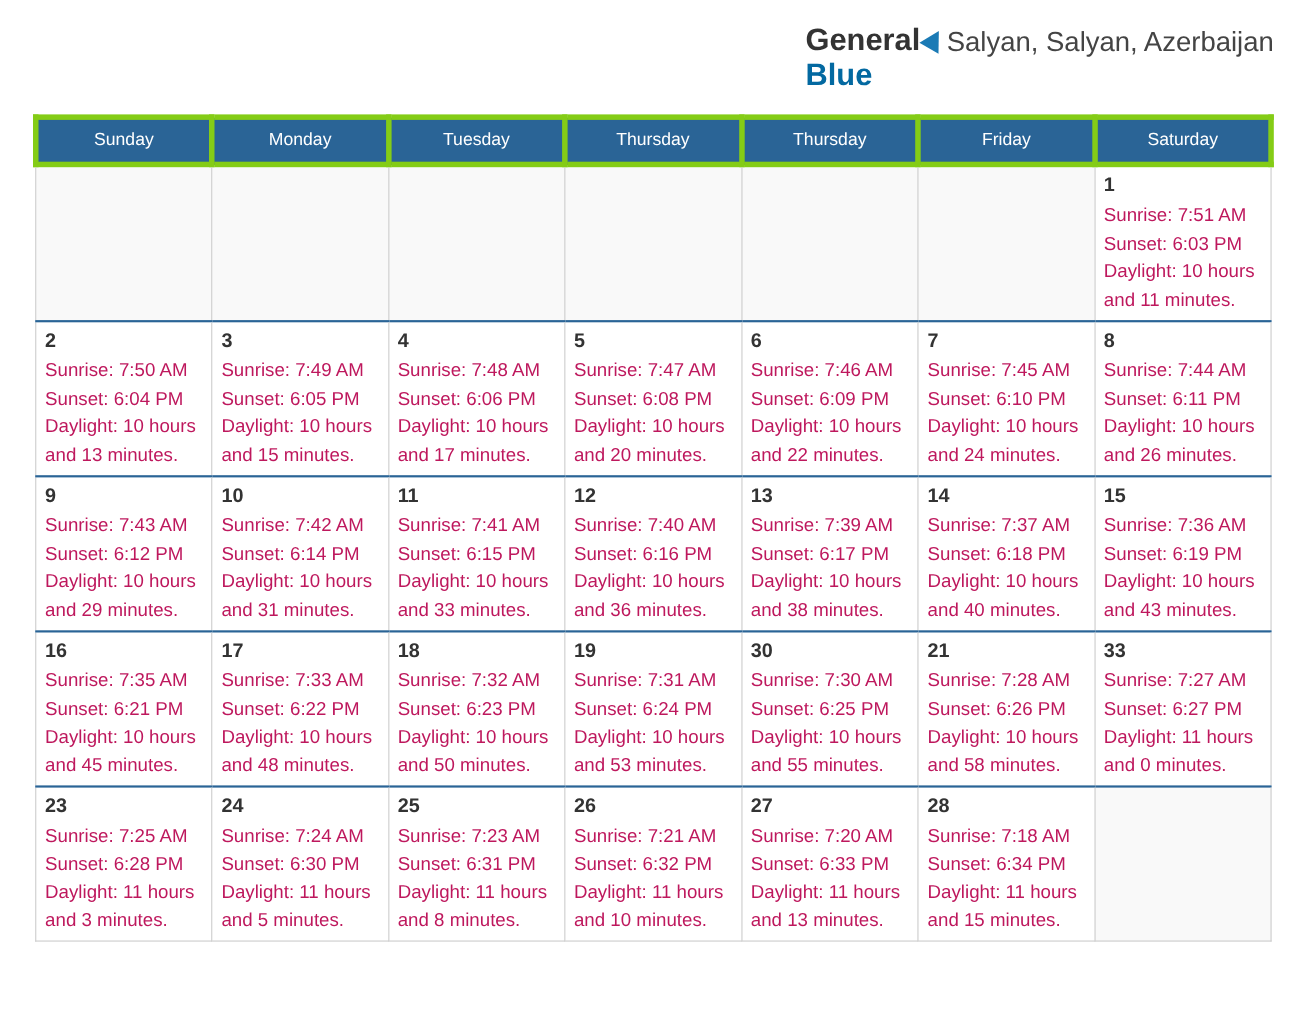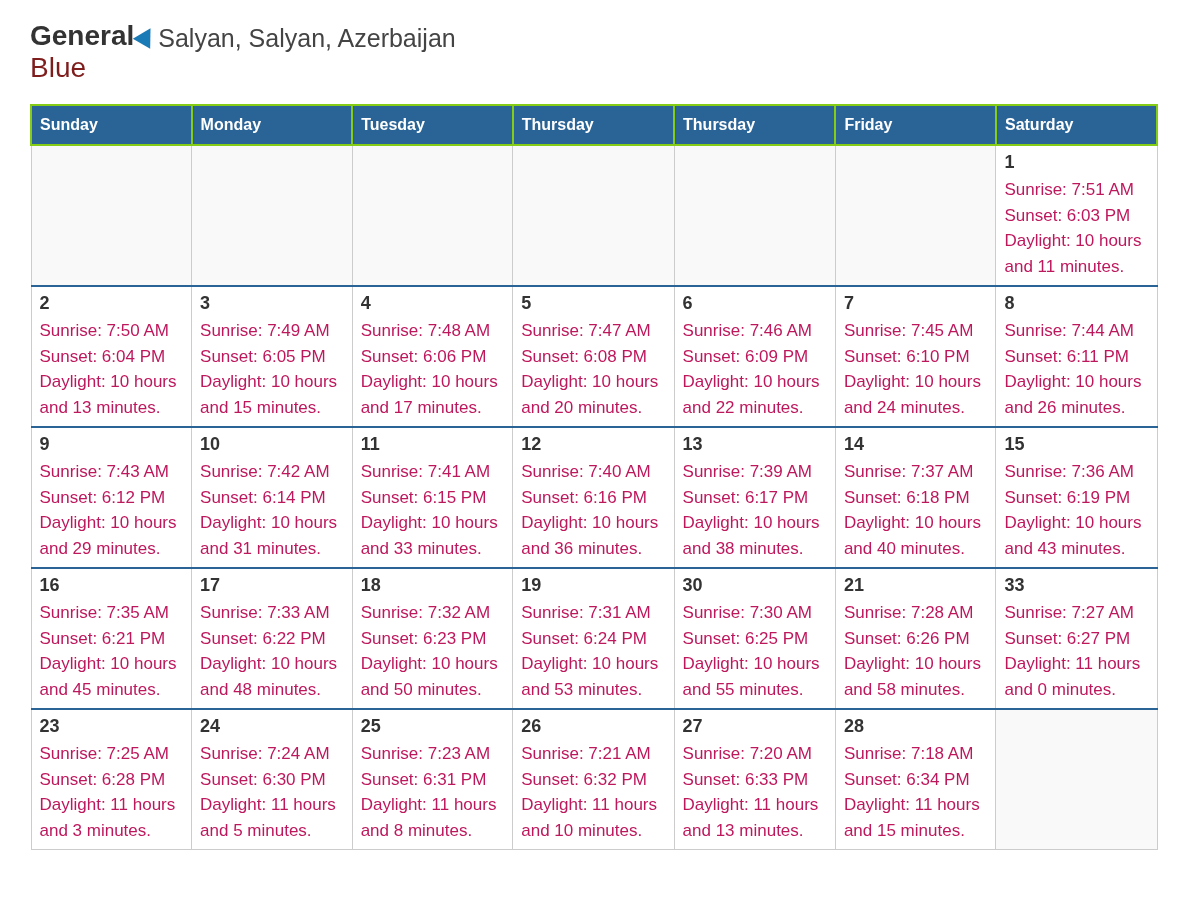--- a/index.html
+++ b/index.html
@@ -5,21 +5,21 @@
     * { margin: 0; padding: 0; box-sizing: border-box; }
     body {
       font-family: Arial, sans-serif;
       background: #fff;
       width: 1188px;
       min-height: 918px;
       padding: 20px 30px;
     }
     .header {
       display: flex;
-      justify-content: flex-start;
+      justify-content: flex-end;
       align-items: flex-start;
       margin-bottom: 20px;
     }
     .logo {
       display: flex;
       flex-direction: column;
       align-items: flex-start;
     }
     .logo-text {
       display: flex;
@@ -33,23 +33,23 @@
       display: inline-block;
       width: 0;
       height: 0;
       border-left: 10px solid transparent;
       border-right: 10px solid transparent;
       border-bottom: 18px solid #1a7ab5;
       margin: 0 2px;
       transform: rotate(30deg);
     }
     .logo-blue {
-      color: #7f1d1d;
+      color: #0369a1;
       font-size: 28px;
-      font-weight: normal;
+      font-weight: bold;
     }
     .title-section {
       text-align: right;
     }
     .month-title {
       font-size: 52px;
       font-weight: bold;
       color: #222;
       line-height: 1.1;
     }
@@ -59,24 +59,24 @@
       margin-top: 4px;
     }
     .calendar {
       width: 100%;
       border-collapse: collapse;
     }
     .calendar th {
       background: #2a6496;
       color: #fff;
       font-size: 16px;
-      font-weight: bold;
+      font-weight: normal;
       padding: 10px 8px;
-      text-align: left;
-      border: 2px solid #84cc16;
+      text-align: center;
+      border: 5px solid #84cc16;
     }
     .calendar td {
       vertical-align: top;
       border: 1px solid #ccc;
       padding: 6px 8px;
       width: 170px;
       min-height: 110px;
       font-size: 13px;
       color: #333;
     }

